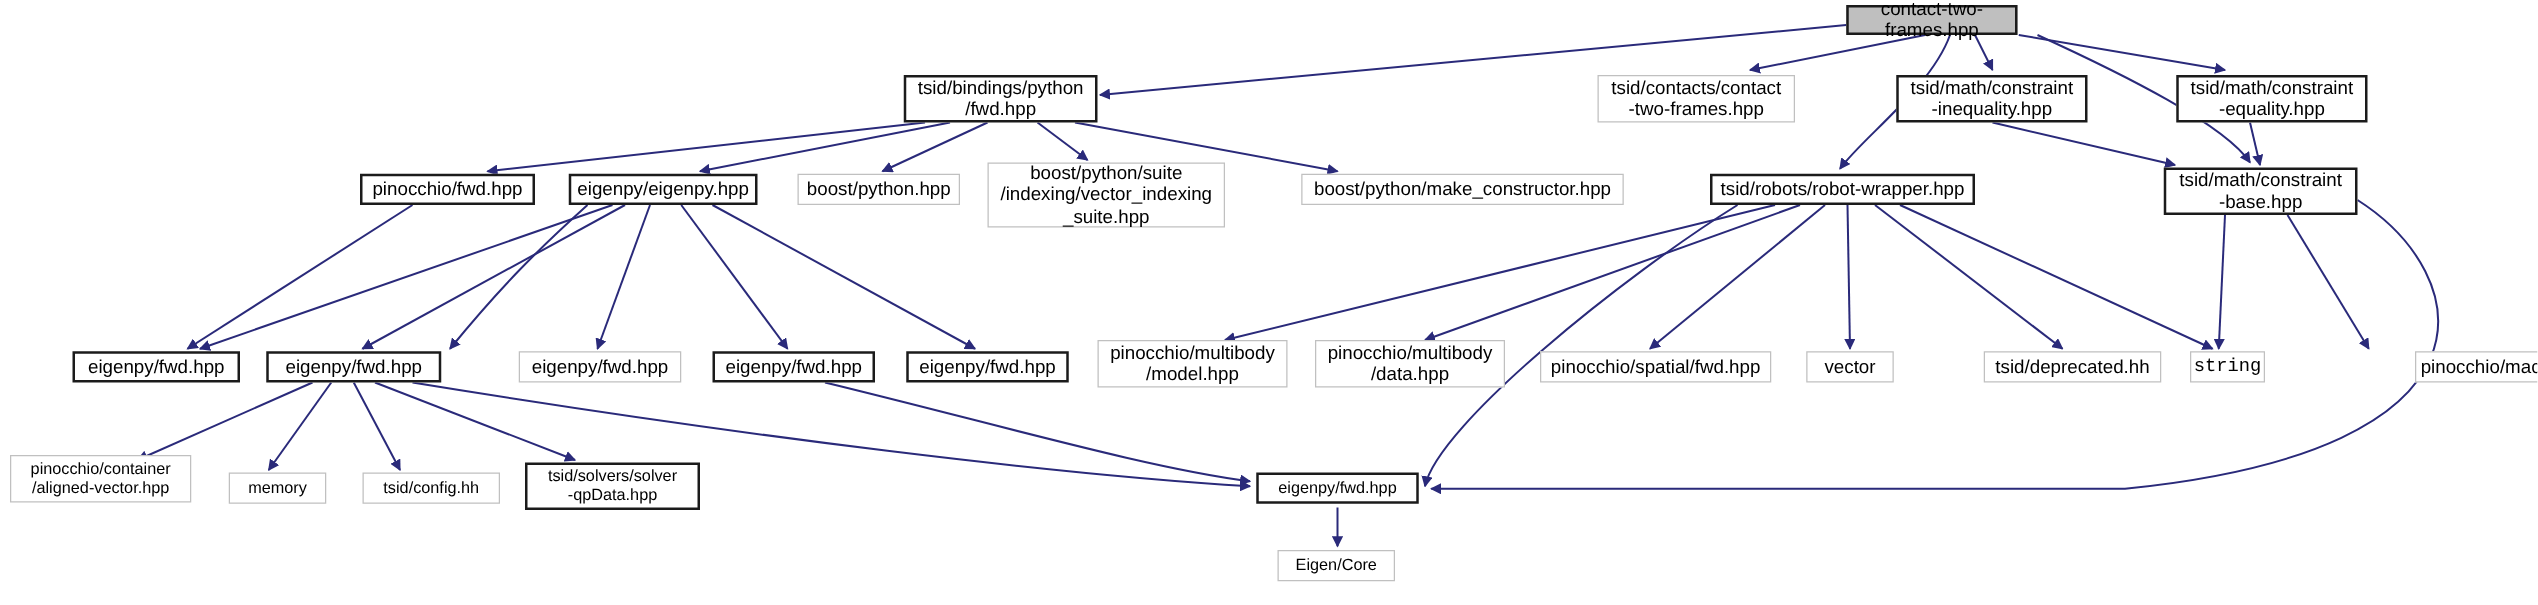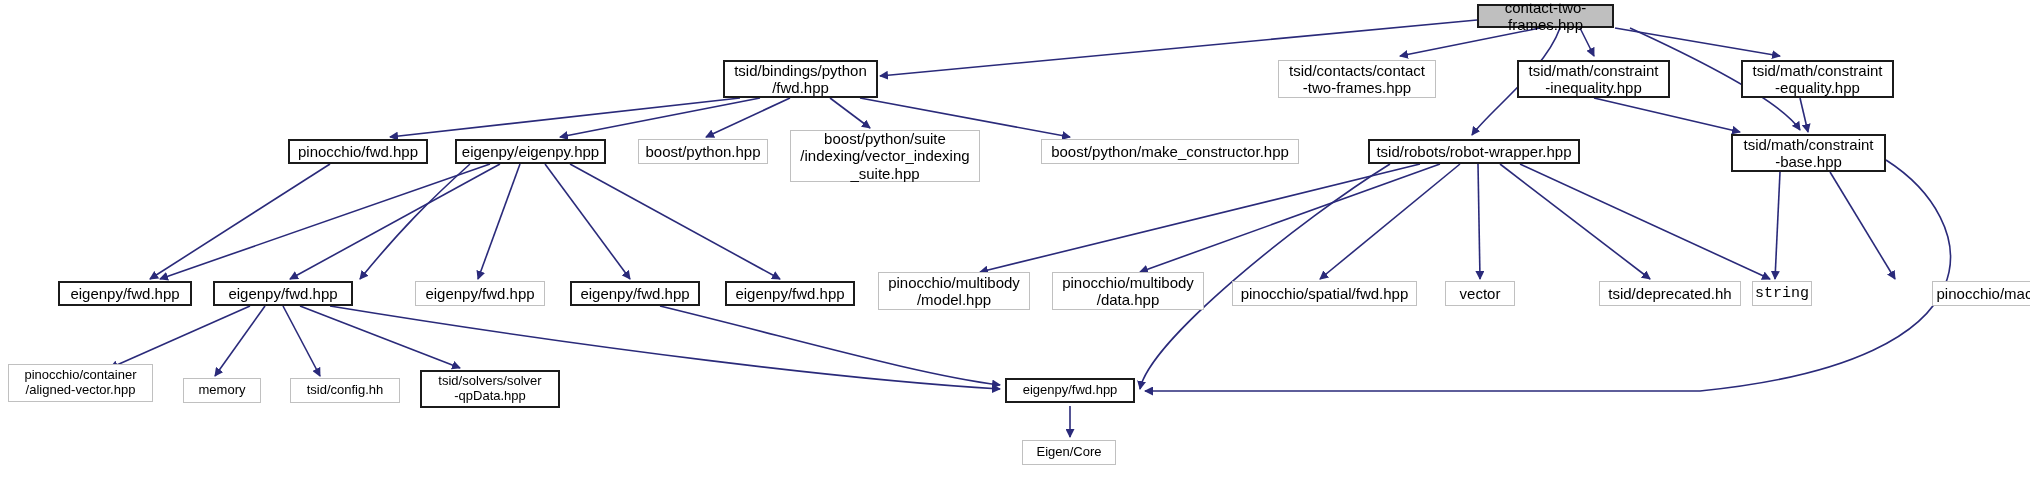--- a/index.html
+++ b/index.html
@@ -155,21 +155,21 @@
   <div class="node" style="left:878px;top:272px;width:152px;height:38px;">pinocchio/multibody
 /model.hpp</div>
 
   <div class="node" style="left:1052px;top:272px;width:152px;height:38px;">pinocchio/multibody
 /data.hpp</div>
 
   <div class="node" style="left:1232px;top:281px;width:185px;height:25px;">pinocchio/spatial/fwd.hpp</div>
 
   <div class="node" style="left:1445px;top:281px;width:70px;height:25px;">vector</div>
 
-  <div class="node" style="left:1587px;top:281px;width:142px;height:25px;margin-left:12px;">tsid/deprecated.hh</div>
+  <div class="node" style="left:1587px;top:281px;width:142px;height:25px;">tsid/deprecated.hh</div>
 
   <div class="node" style="left:1752px;top:281px;width:60px;height:25px;font-family:Liberation Mono, monospace;">string</div>
 
   <div class="node" style="left:1932px;top:281px;width:155px;height:25px;">pinocchio/macros.hpp</div>
 
   <div class="node small" style="left:8px;top:364px;width:145px;height:38px;">pinocchio/container
 /aligned-vector.hpp</div>
 
   <div class="node small" style="left:183px;top:378px;width:78px;height:25px;">memory</div>
 

